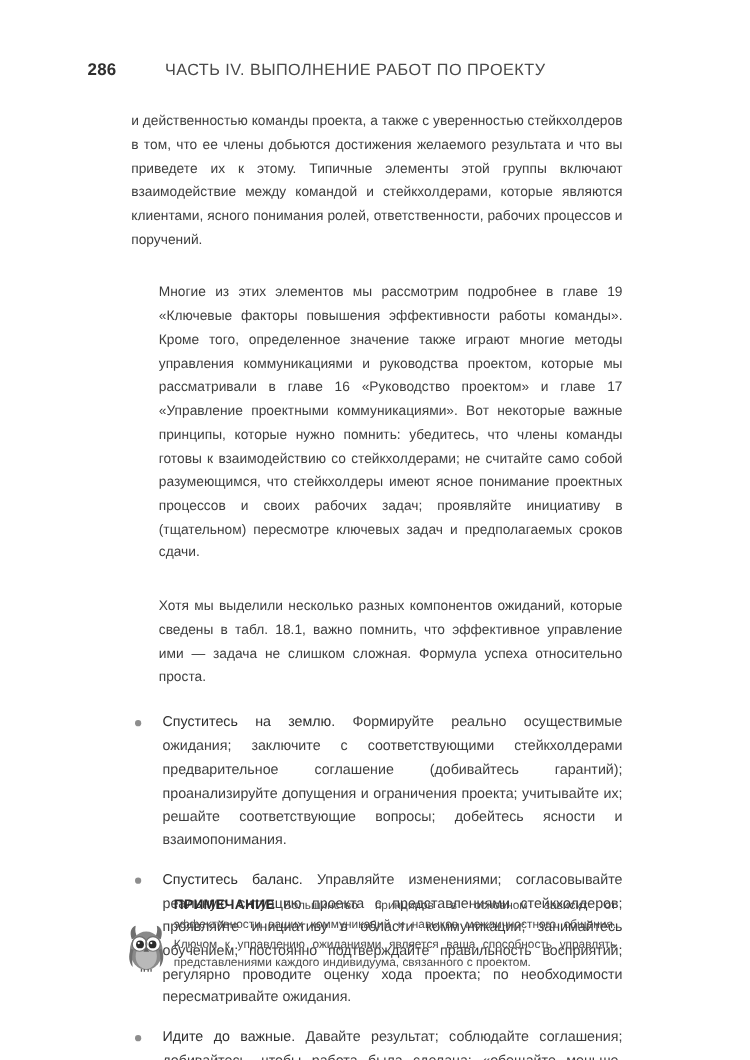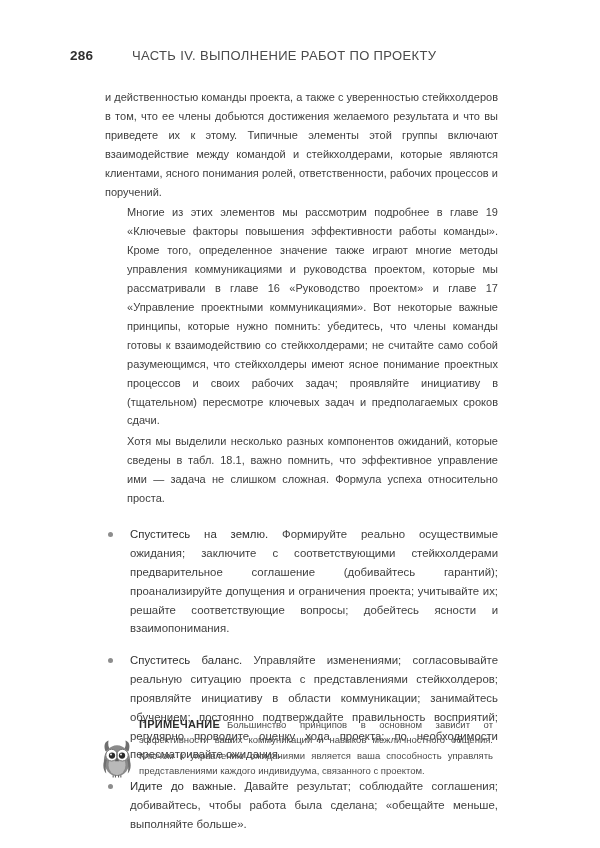--- a/index.html
+++ b/index.html
@@ -56,21 +56,21 @@
 
   p.body {
     margin: 0;
     font-size: 11px;
     line-height: 18.9px;
     text-align: justify;
     color: #3e3e3e;
     letter-spacing: 0.01px;
   }
   p.body + p.body {
-    margin-top: 2px;
+    margin-top: 24px;
   }
   p.indent-hang {
     margin-left: 22px;
     width: 371px;
   }
 
   
   ul.principles {
     list-style: none;
     margin: 17px 0 0 0;

